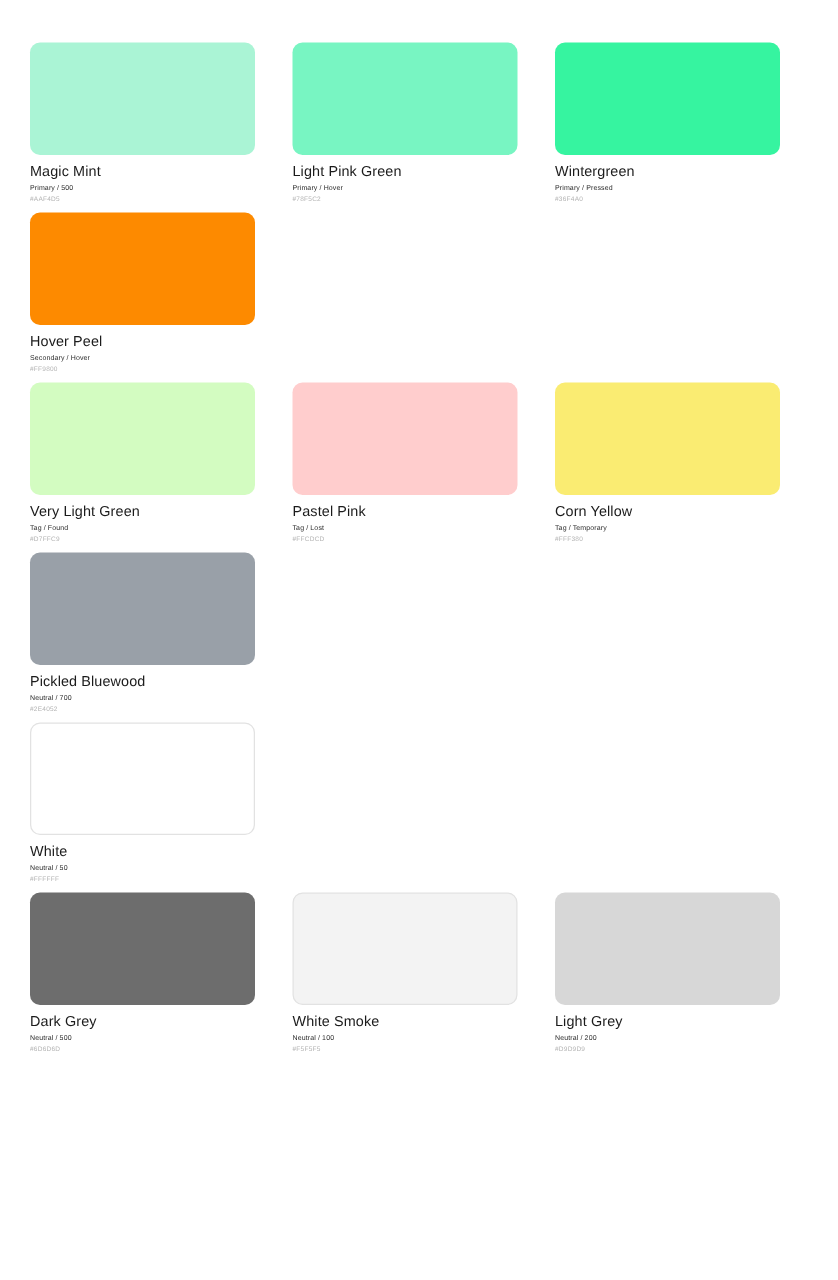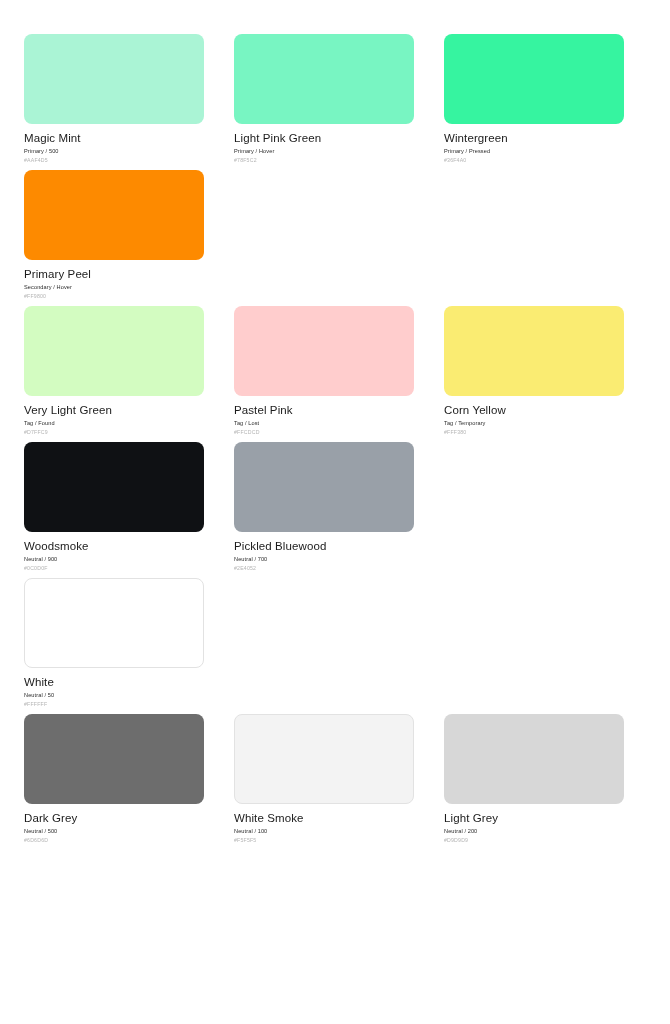--- a/index.html
+++ b/index.html
@@ -98,21 +98,21 @@
       <div class="swatch-card">
         <div class="swatch-chip" style="background: rgb(54, 244, 160);"></div>
         <div class="swatch-name">Wintergreen</div>
         <div class="swatch-role">Primary / Pressed</div>
         <div class="swatch-hex">#36F4A0</div>
       </div>
     </div>
     <div class="palette-row">
       <div class="swatch-card">
         <div class="swatch-chip" style="background: rgb(253, 138, 0);"></div>
-        <div class="swatch-name">Primary Peel</div>
+        <div class="swatch-name">Hover Peel</div>
         <div class="swatch-role">Secondary / Hover</div>
         <div class="swatch-hex">#FF9800</div>
       </div>
     </div>
     <div class="palette-row">
       <div class="swatch-card">
         <div class="swatch-chip" style="background: rgb(211, 252, 193);"></div>
         <div class="swatch-name">Very Light Green</div>
         <div class="swatch-role">Tag / Found</div>
         <div class="swatch-hex">#D7FFC9</div>
@@ -124,26 +124,20 @@
         <div class="swatch-hex">#FFCDCD</div>
       </div>
       <div class="swatch-card">
         <div class="swatch-chip" style="background: rgb(250, 236, 114);"></div>
         <div class="swatch-name">Corn Yellow</div>
         <div class="swatch-role">Tag / Temporary</div>
         <div class="swatch-hex">#FFF380</div>
       </div>
     </div>
     <div class="palette-row">
-      <div class="swatch-card">
-        <div class="swatch-chip" style="background: rgb(15, 17, 20);"></div>
-        <div class="swatch-name">Woodsmoke</div>
-        <div class="swatch-role">Neutral / 900</div>
-        <div class="swatch-hex">#0C0D0F</div>
-      </div>
       <div class="swatch-card">
         <div class="swatch-chip" style="background: rgba(51, 65, 81, 0.5);"></div>
         <div class="swatch-name">Pickled Bluewood</div>
         <div class="swatch-role">Neutral / 700</div>
         <div class="swatch-hex">#2E4052</div>
       </div>
       <div class="swatch-card empty">
         <div class="swatch-chip" style="background: transparent;"></div>
         <div class="swatch-name"></div>
         <div class="swatch-role"></div>

